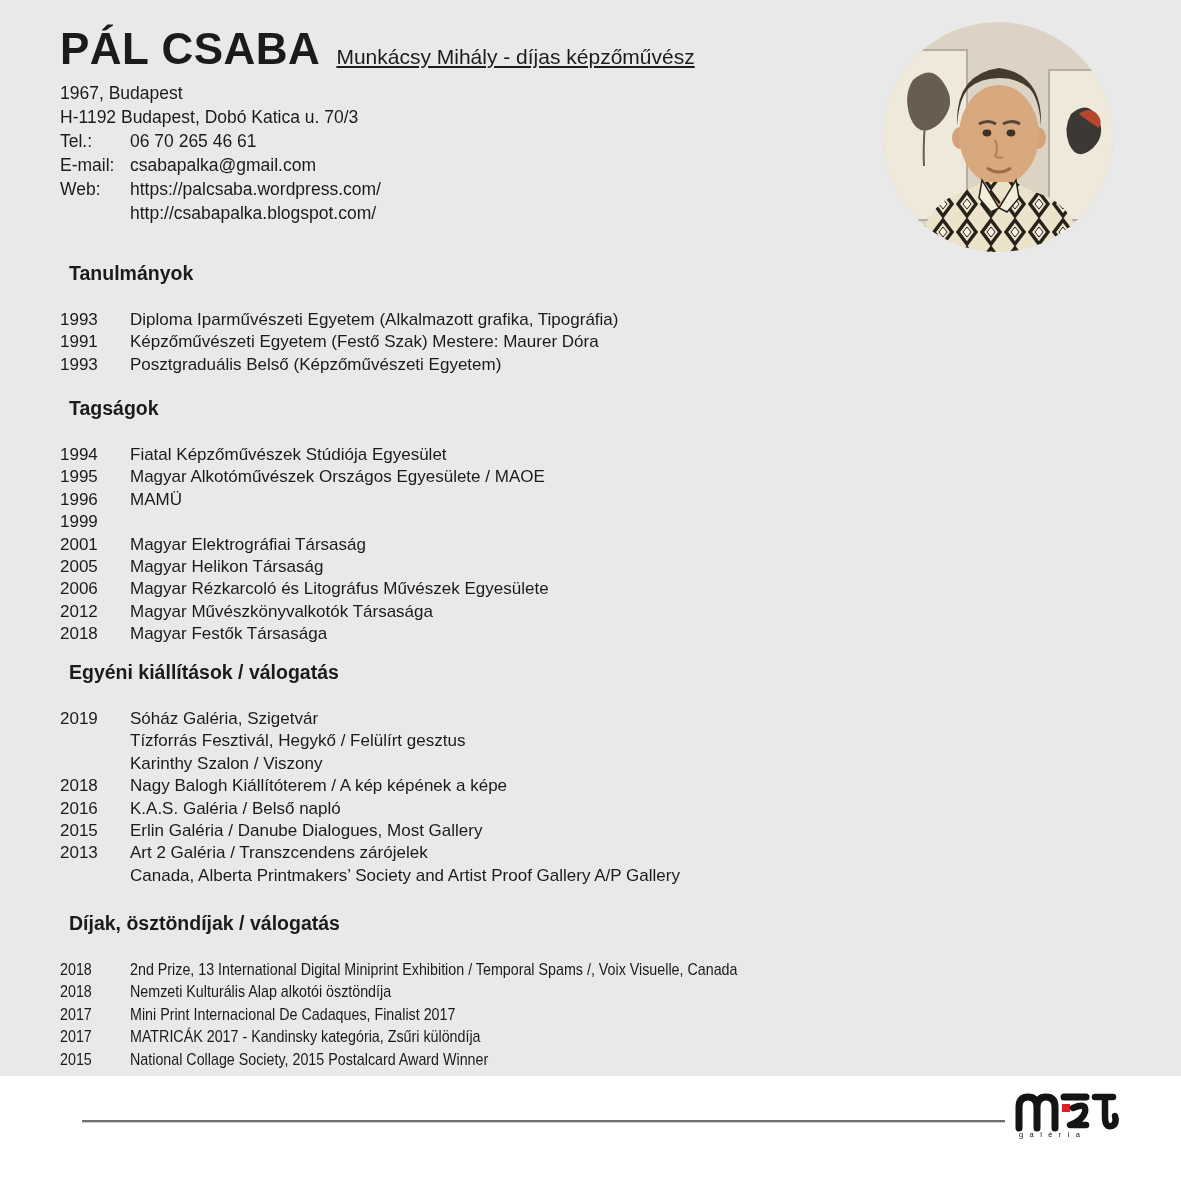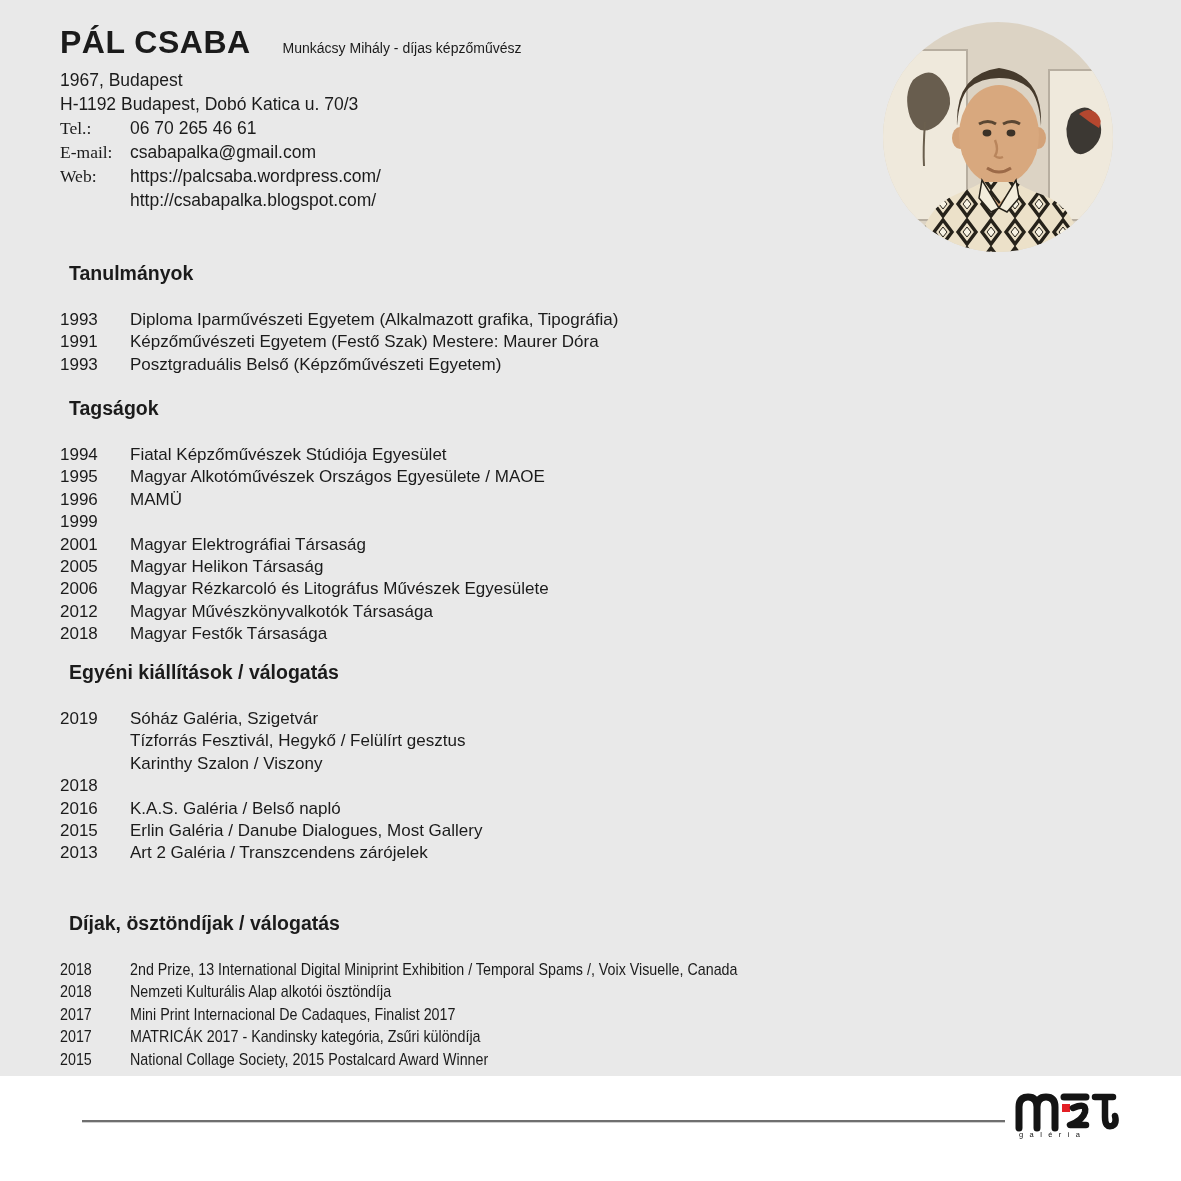--- a/index.html
+++ b/index.html
@@ -11,24 +11,24 @@
     position:relative;
     overflow:hidden;
   }
   .gray-bg{
     position:absolute;left:0;top:0;width:1181px;height:1076px;
     background:#e9e9e9;
   }
   
   .header{position:absolute;left:60px;top:24px;white-space:nowrap;}
   .name-line{margin-bottom:7px;}
-  .name{font-size:32px;font-weight:bold;letter-spacing:.5px;}
-  .subtitle{font-size:14px;margin-left:32px;}
+  .name{font-size:44px;font-weight:bold;letter-spacing:.5px;}
+  .subtitle{font-size:21px;margin-left:16px;text-decoration:underline;}
   .h-line{font-size:17.5px;line-height:24px;}
-  .c-label{display:inline-block;width:70px;font-family:Liberation Serif, serif;}
+  .c-label{display:inline-block;width:70px;}
   
   .photo{
     position:absolute;left:883px;top:22px;width:230px;height:230px;
     border-radius:50%;overflow:hidden;
   }
   .photo svg{display:block;}
   
   .section{position:absolute;left:60px;white-space:nowrap;}
   .s0{top:253px}.s1{top:388px}.s2{top:652px}.s3{top:903px}
   .section h2{font-size:19.5px;font-weight:bold;margin:9px;}
@@ -177,35 +177,37 @@
     <div class="row">
         <span class="year"></span>
         <span class="text">Tízforrás Fesztivál, Hegykő / Felülírt gesztus</span>
       </div>
     <div class="row">
         <span class="year"></span>
         <span class="text">Karinthy Szalon / Viszony</span>
       </div>
     <div class="row">
         <span class="year">2018</span>
+        <span class="text">Nagy Balogh Kiállítóterem / A kép képének a képe</span>
       </div>
     <div class="row">
         <span class="year">2016</span>
         <span class="text">K.A.S. Galéria / Belső napló</span>
       </div>
     <div class="row">
         <span class="year">2015</span>
         <span class="text">Erlin Galéria / Danube Dialogues, Most Gallery</span>
       </div>
     <div class="row">
         <span class="year">2013</span>
         <span class="text">Art 2 Galéria / Transzcendens zárójelek</span>
       </div>
     <div class="row">
         <span class="year"></span>
+        <span class="text">Canada, Alberta Printmakers’ Society and Artist Proof Gallery A/P Gallery</span>
       </div>
   </div>
 </div>
 
 <div class="section s3">
   <h2>Díjak, ösztöndíjak / válogatás</h2>
   <div class="rows">
     <div class="row cond">
         <span class="year">2018</span>
         <span class="text">2nd Prize, 13 International Digital Miniprint Exhibition / Temporal Spams /, Voix Visuelle, Canada</span>

